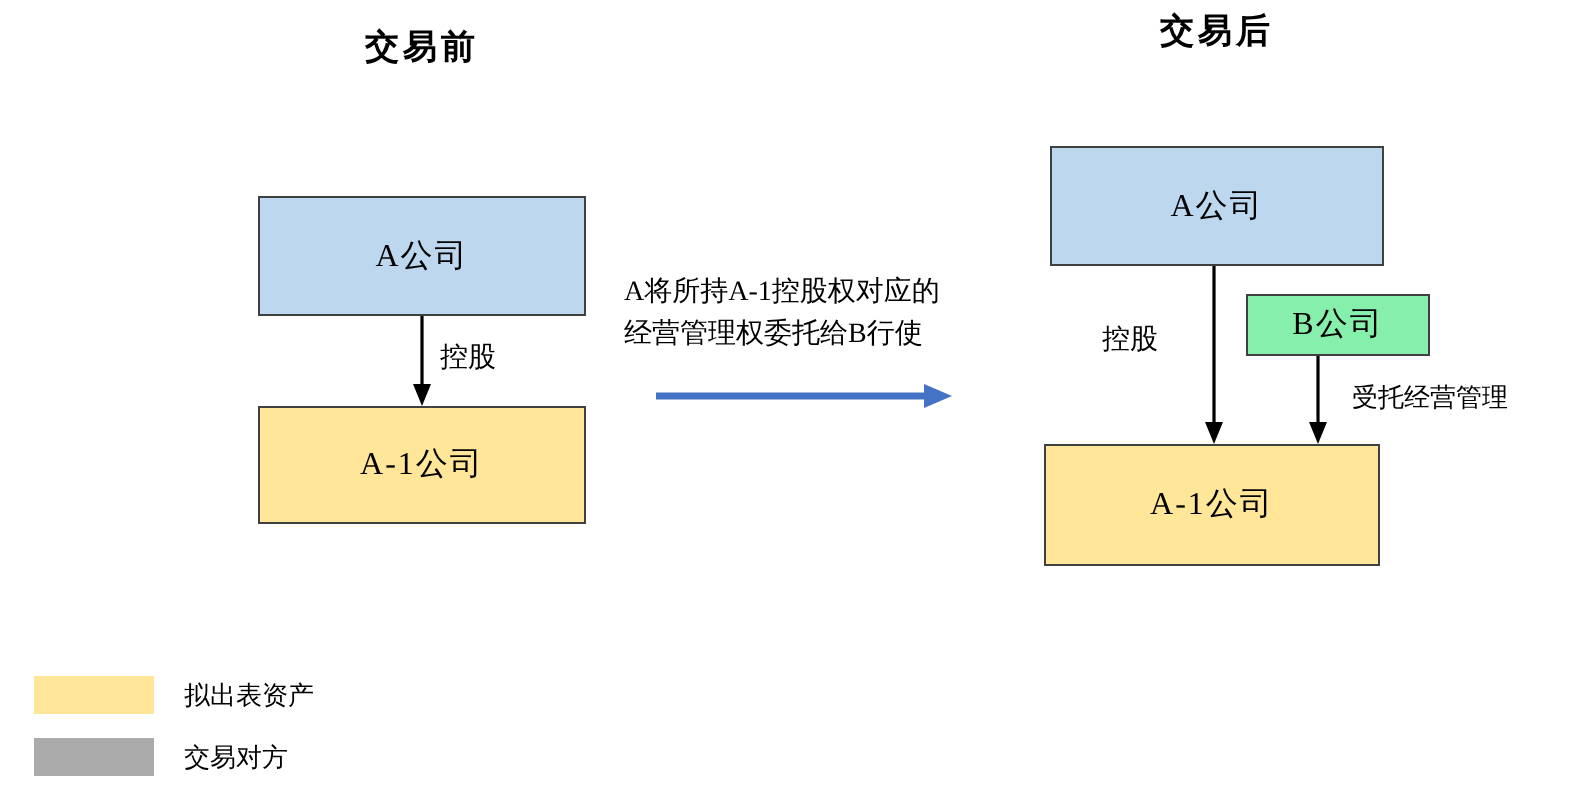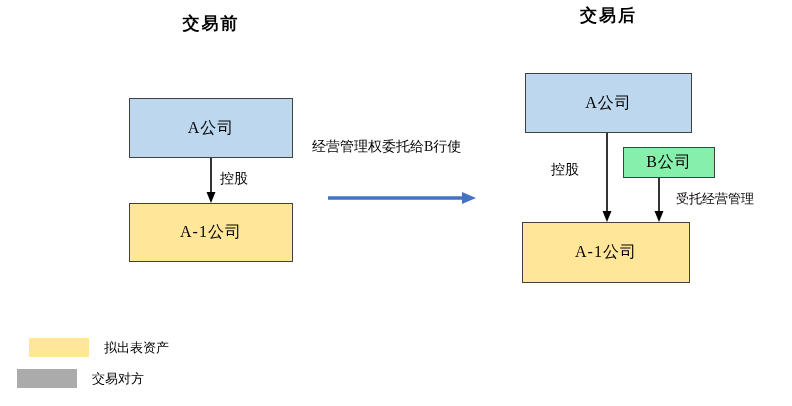--- a/index.html
+++ b/index.html
@@ -57,20 +57,21 @@
   <svg class="abs" style="left:203px; top:158px;" width="16" height="45" viewBox="0 0 16 45">
     <line x1="8" y1="0" x2="8" y2="35" stroke="#000000" stroke-width="1.6"></line>
     <polygon points="3.5,34 12.5,34 8,45" fill="#000000"></polygon>
   </svg>
 
   <div class="abs edge-label" style="left:220px; top:170px;">控股</div>
 
   <div class="abs node" style="left: 129px; top: 203px; width: 164px; height: 59px; background-color: rgb(255, 230, 153);">A-1公司</div>
 
   <div class="abs transition-text" style="left:312px; top:136px;">
+    <div>A将所持A-1控股权对应的</div>
     <div>经营管理权委托给B行使</div>
   </div>
 
   <svg class="abs" style="left:328px; top:191px;" width="148" height="14" viewBox="0 0 148 14">
     <line x1="0" y1="7" x2="136" y2="7" stroke="#4472C4" stroke-width="3.6"></line>
     <polygon points="134,1 148,7 134,13" fill="#4472C4"></polygon>
   </svg>
 
   <div class="abs node" style="left: 525px; top: 73px; width: 167px; height: 60px; background-color: rgb(189, 215, 238);">A公司</div>
 
@@ -85,21 +86,21 @@
 
   <svg class="abs" style="left:651px; top:178px;" width="16" height="44" viewBox="0 0 16 44">
     <line x1="8" y1="0" x2="8" y2="34" stroke="#000000" stroke-width="1.6"></line>
     <polygon points="3.5,33 12.5,33 8,44" fill="#000000"></polygon>
   </svg>
 
   <div class="abs edge-label sm" style="left:676px; top:190px;font-family:Liberation Mono, monospace;">受托经营管理</div>
 
   <div class="abs node" style="left: 522px; top: 222px; width: 168px; height: 61px; background-color: rgb(255, 230, 153);">A-1公司</div>
 
-  <div class="abs legend-row" style="left:17px; top:338px;margin-left:12px;">
+  <div class="abs legend-row" style="left:17px; top:338px;">
     <div class="legend-swatch" style="background-color: rgb(255, 230, 153);"></div>
     <div class="legend-label">拟出表资产</div>
   </div>
   <div class="abs legend-row" style="left:17px; top:369px;">
     <div class="legend-swatch" style="background-color: rgb(171, 171, 171);"></div>
     <div class="legend-label">交易对方</div>
   </div>
 
 </div>
 

